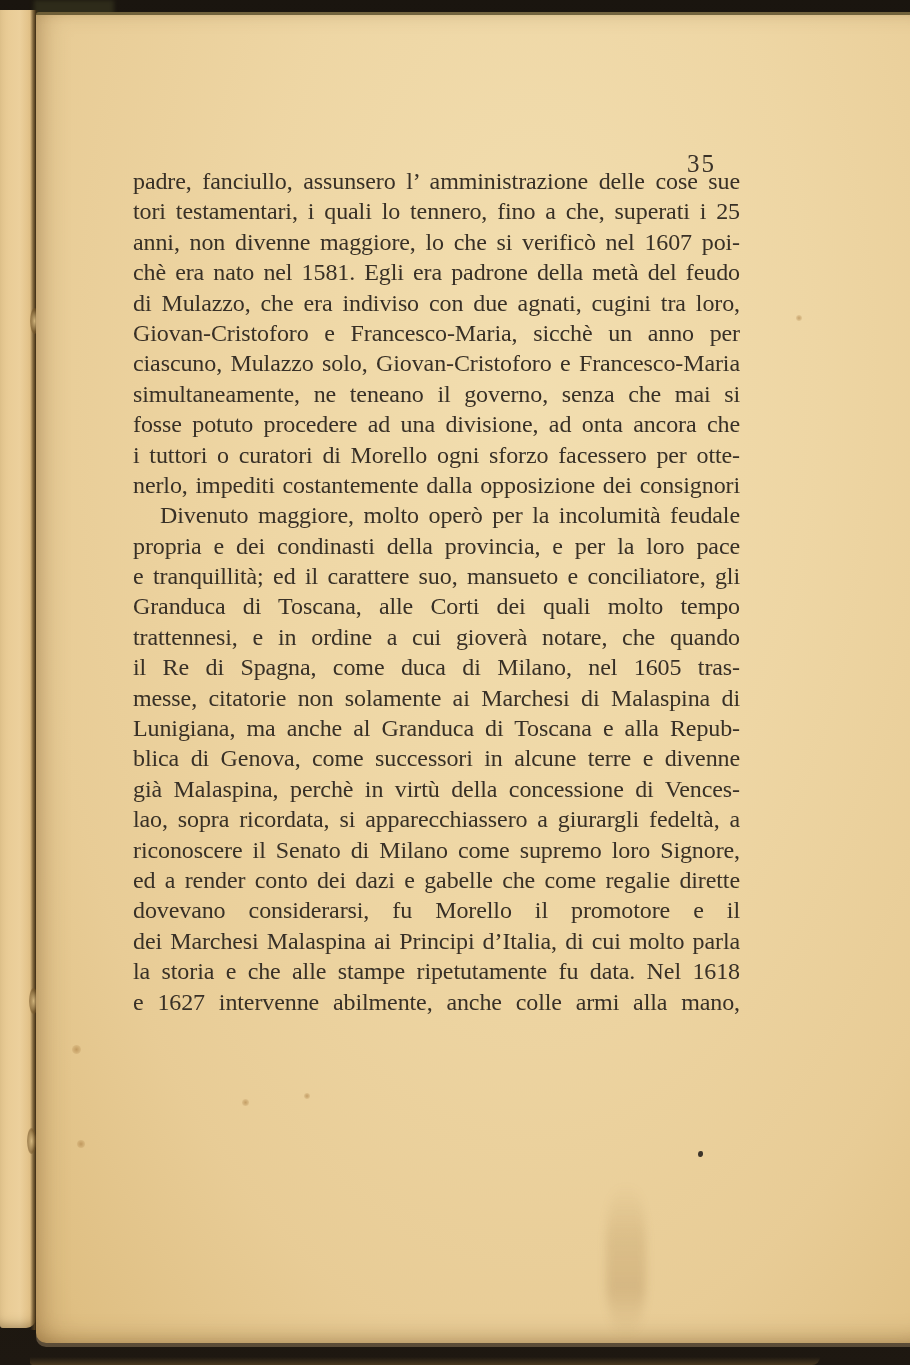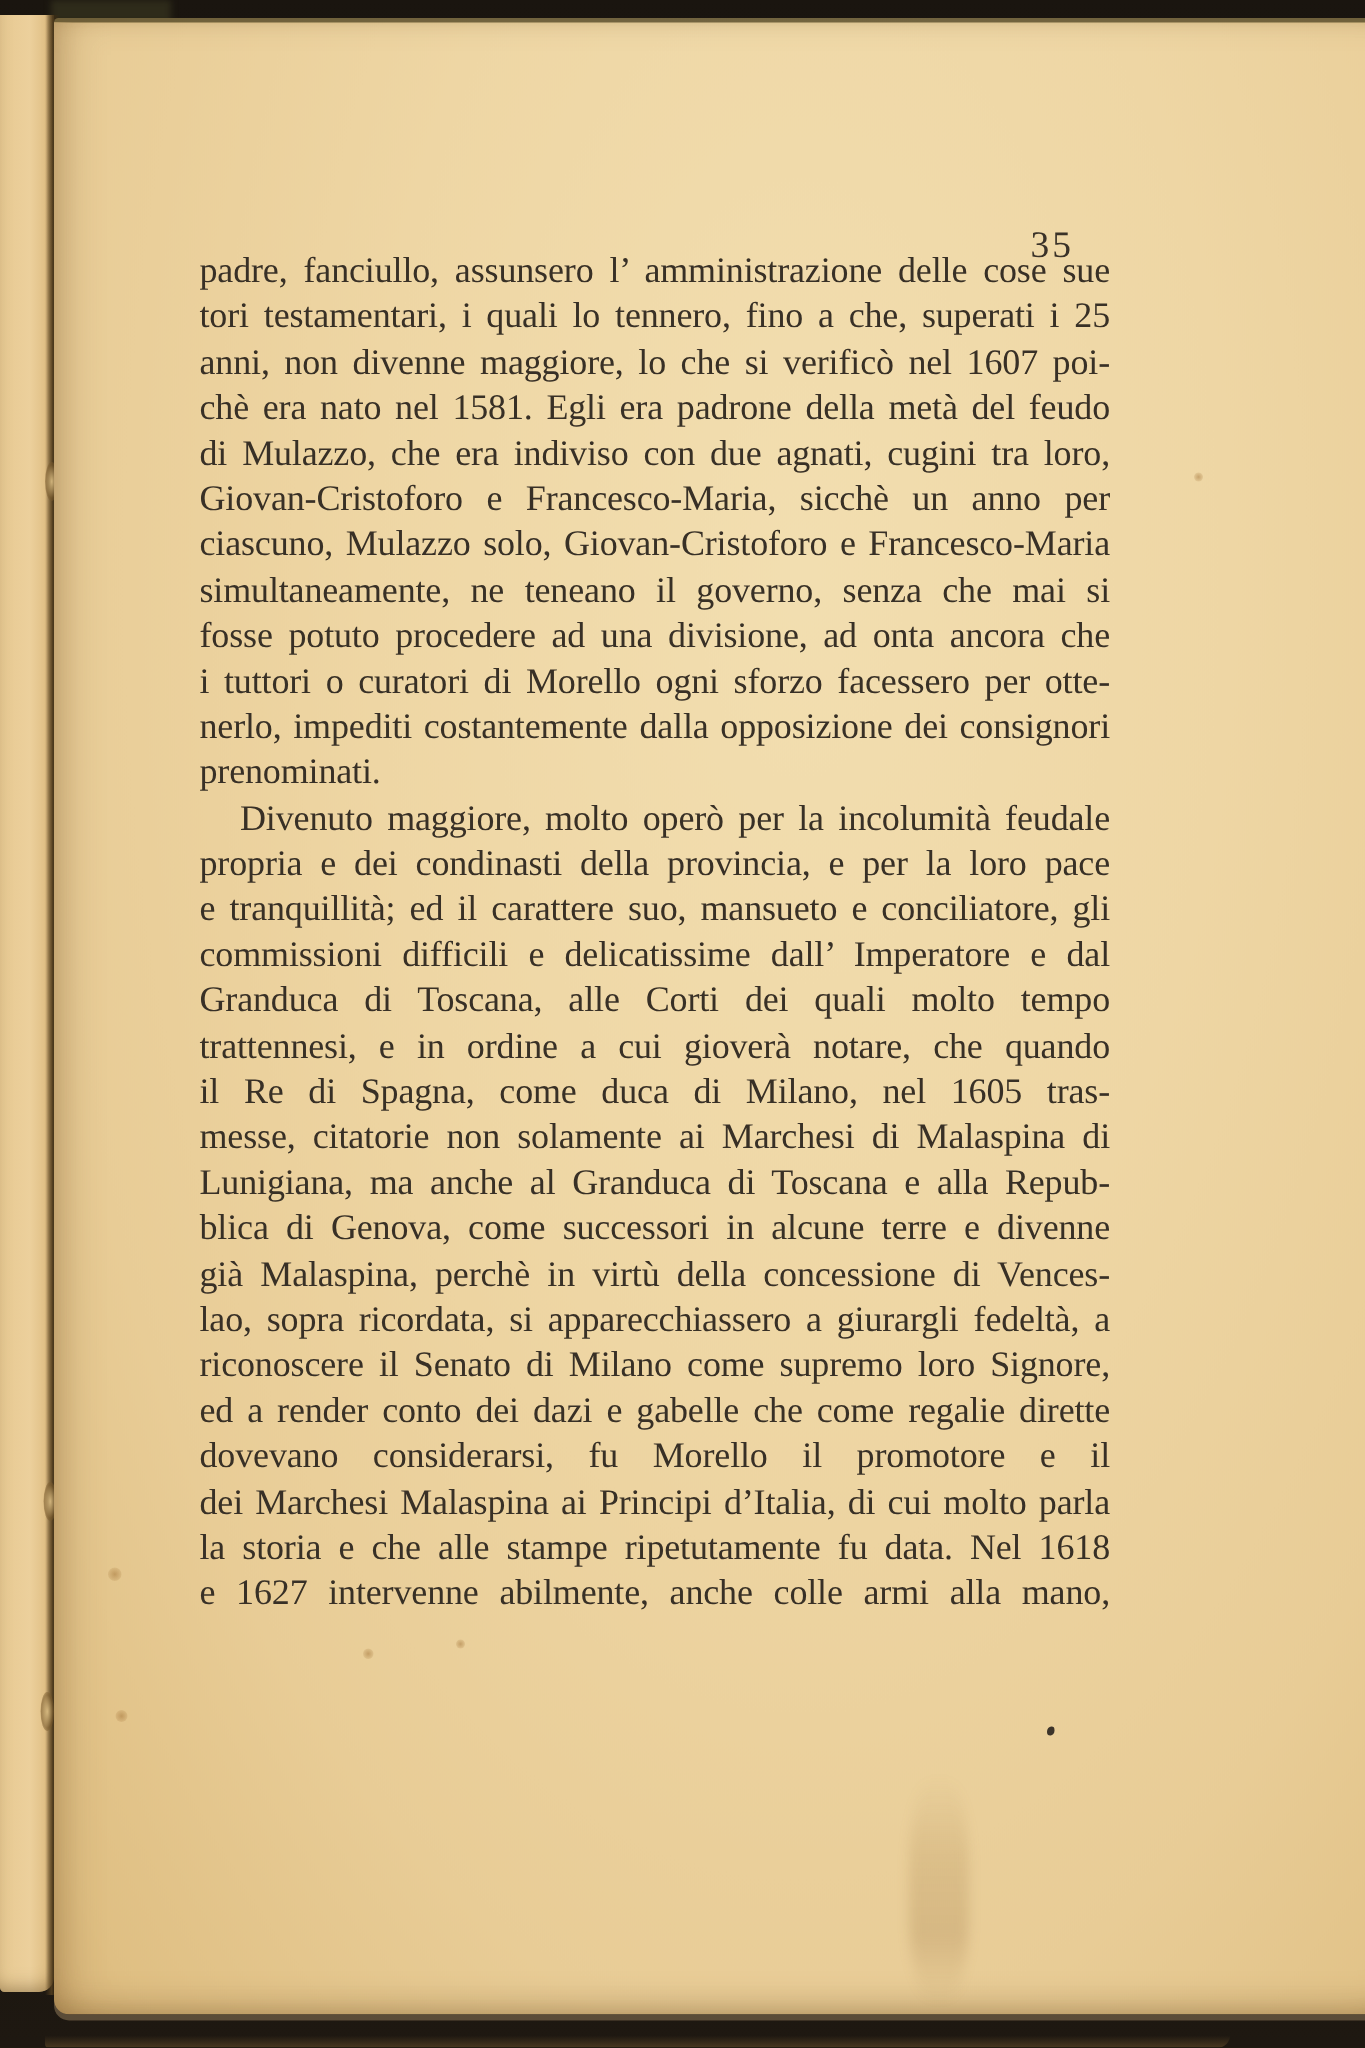--- a/index.html
+++ b/index.html
@@ -147,27 +147,25 @@
           <div class="line">tori testamentari, i quali lo tennero, fino a che, superati i 25</div>
           <div class="line">anni, non divenne maggiore, lo che si verificò nel 1607 poi-</div>
           <div class="line">chè era nato nel 1581. Egli era padrone della metà del feudo</div>
           <div class="line">di Mulazzo, che era indiviso con due agnati, cugini tra loro,</div>
           <div class="line">Giovan-Cristoforo e Francesco-Maria, sicchè un anno per</div>
           <div class="line">ciascuno, Mulazzo solo, Giovan-Cristoforo e Francesco-Maria</div>
           <div class="line">simultaneamente, ne teneano il governo, senza che mai si</div>
           <div class="line">fosse potuto procedere ad una divisione, ad onta ancora che</div>
           <div class="line">i tuttori o curatori di Morello ogni sforzo facessero per otte-</div>
           <div class="line">nerlo, impediti costantemente dalla opposizione dei consignori</div>
-          <div class="line last">prenominati.</div>
         </div>
       <div class="paragraph indented">
           <div class="line">Divenuto maggiore, molto operò per la incolumità feudale</div>
           <div class="line">propria e dei condinasti della provincia, e per la loro pace</div>
           <div class="line">e tranquillità; ed il carattere suo, mansueto e conciliatore, gli</div>
-          <div class="line">commissioni difficili e delicatissime dall’ Imperatore e dal</div>
           <div class="line">Granduca di Toscana, alle Corti dei quali molto tempo</div>
           <div class="line">trattennesi, e in ordine a cui gioverà notare, che quando</div>
           <div class="line">il Re di Spagna, come duca di Milano, nel 1605 tras-</div>
           <div class="line">messe, citatorie non solamente ai Marchesi di Malaspina di</div>
           <div class="line">Lunigiana, ma anche al Granduca di Toscana e alla Repub-</div>
           <div class="line">blica di Genova, come successori in alcune terre e divenne</div>
           <div class="line">già Malaspina, perchè in virtù della concessione di Vences-</div>
           <div class="line">lao, sopra ricordata, si apparecchiassero a giurargli fedeltà, a</div>
           <div class="line">riconoscere il Senato di Milano come supremo loro Signore,</div>
           <div class="line">ed a render conto dei dazi e gabelle che come regalie dirette</div>

